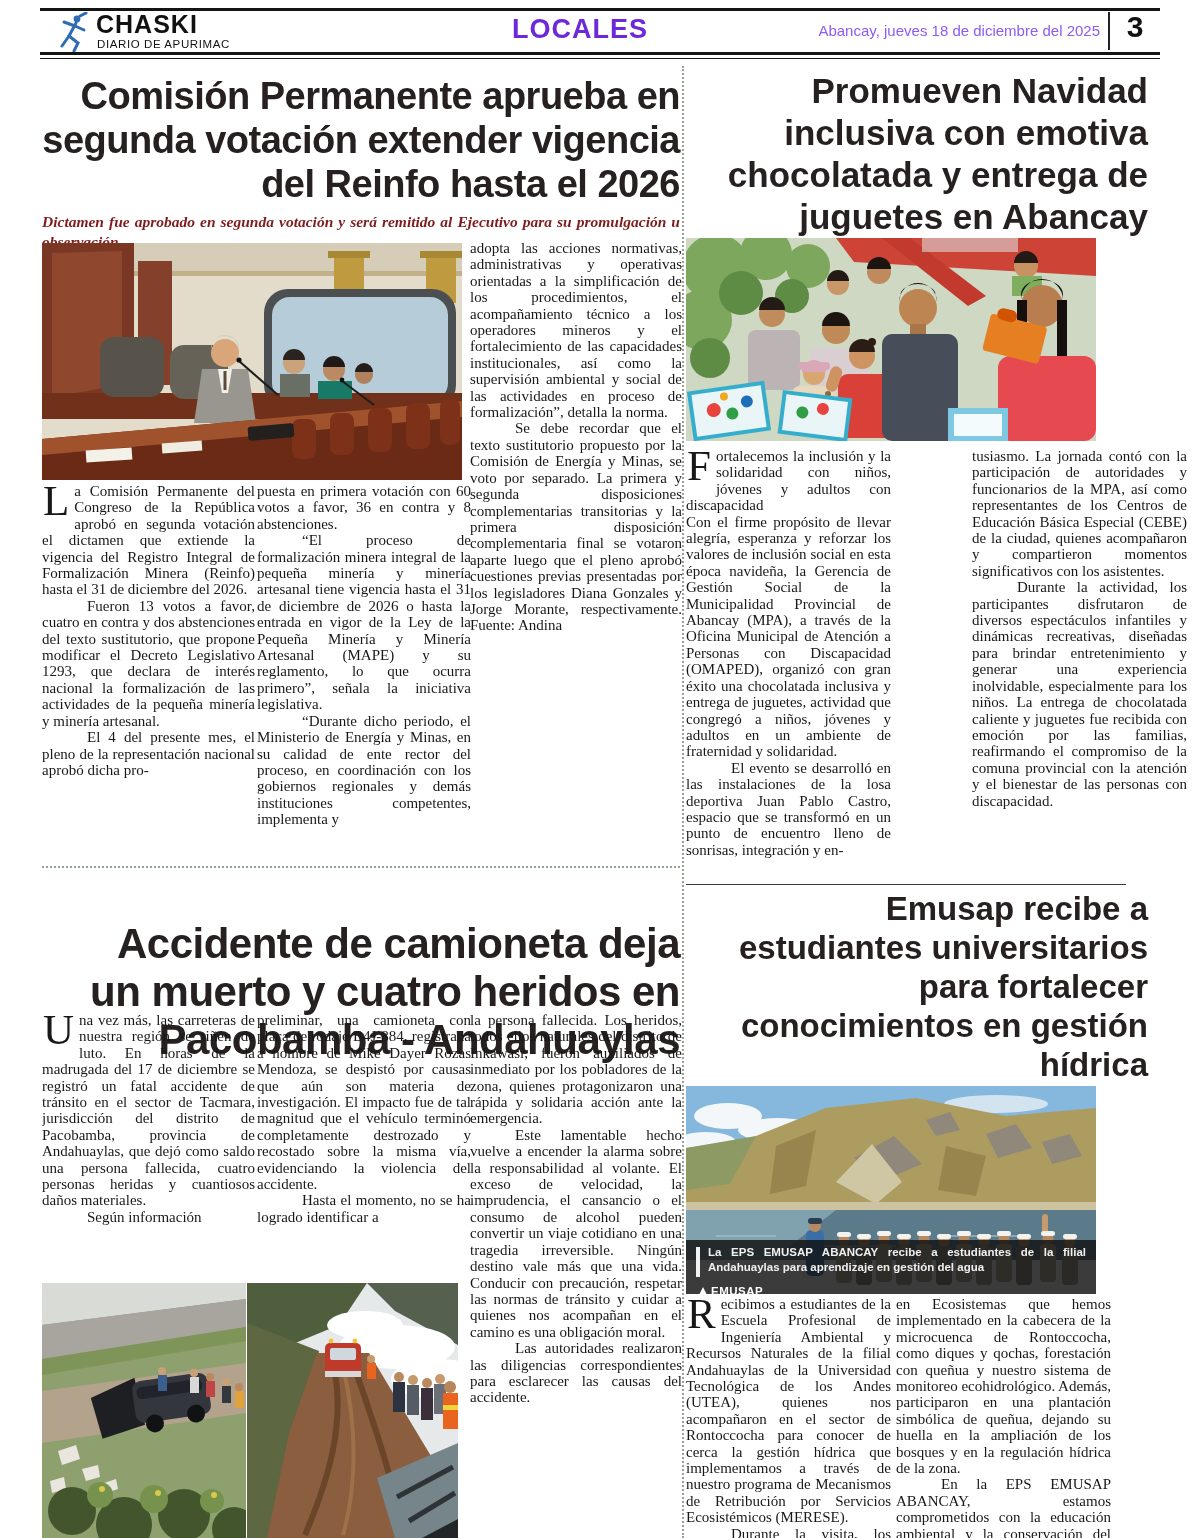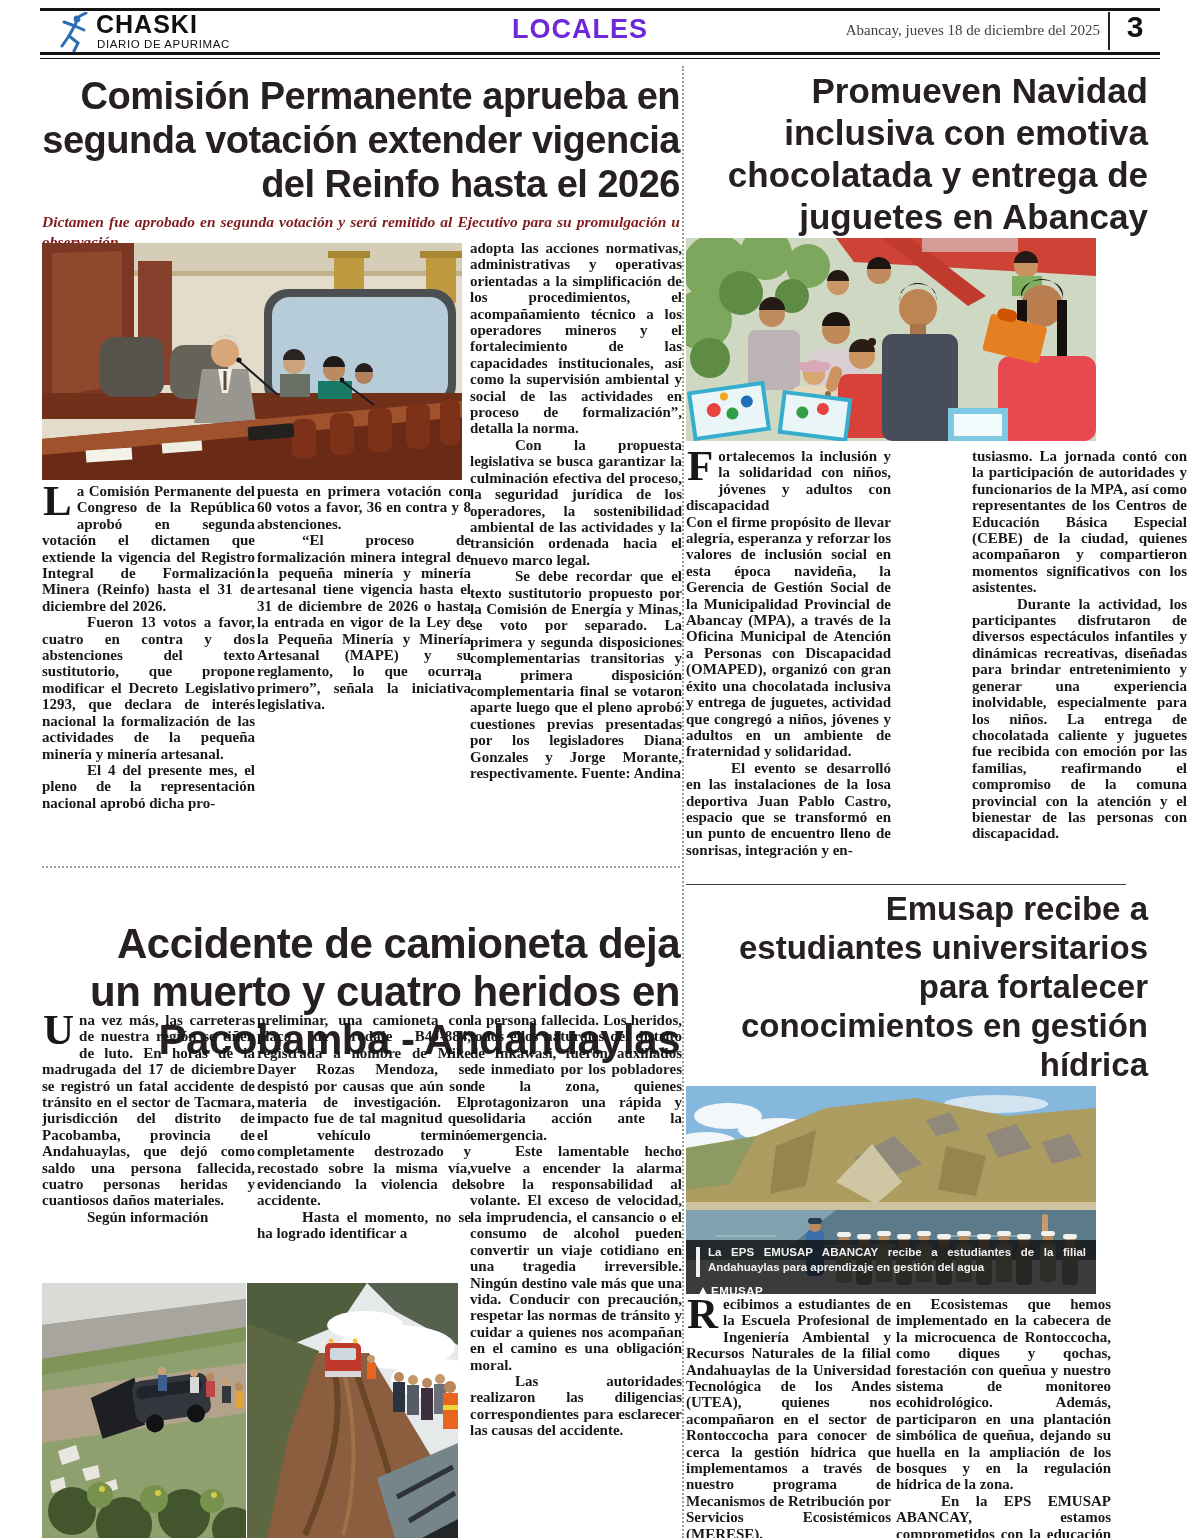--- a/index.html
+++ b/index.html
@@ -12,38 +12,38 @@
 
   
   .brand-icon{position:absolute;left:58px;top:12px;width:32px;height:40px;}
   .brand-title{position:absolute;left:96px;top:10px;font-family:"Liberation Sans",sans-serif;
                font-weight:bold;font-size:25px;letter-spacing:1px;color:#111;}
   .brand-sub{position:absolute;left:97px;top:38px;font-family:"Liberation Sans",sans-serif;
              font-size:11.5px;letter-spacing:.6px;color:#111;}
   .section-title{position:absolute;left:460px;top:14px;width:240px;text-align:center;
                  font-family:"Liberation Sans",sans-serif;font-weight:bold;font-size:27px;
                  letter-spacing:1px;color:#6d28d9;}
-  .edition-date{position:absolute;right:100px;top:22px;font-family:Liberation Serif, serif;
-                font-size:15px;color:#404040;}
+  .edition-date{position:absolute;right:100px;top:22px;font-family:Liberation Sans, sans-serif;
+                font-size:15px;color:#8b5cf6;}
   .pagenum-divider{position:absolute;left:1108px;top:12px;height:38px;border-left:2px solid #222;}
   .page-number{position:absolute;left:1110px;top:10px;width:50px;text-align:center;
                font-family:"Liberation Sans",sans-serif;font-weight:bold;font-size:30px;color:#111;}
 
   
   .headline{position:absolute;font-family:"Liberation Sans",sans-serif;font-weight:bold;
             text-align:right;white-space:pre-line;color:#262020;}
   .h-a1{left:42px;top:74px;width:638px;font-size:38px;line-height:1.16;letter-spacing:-0.5px;}
   .h-a2{left:686px;top:70px;width:462px;font-size:35px;line-height:1.2;}
   .h-a3{left:42px;top:920px;width:638px;font-size:42px;line-height:1.14;letter-spacing:-0.5px;}
   .h-a4{left:686px;top:890px;width:462px;font-size:33px;line-height:1.18;}
   .subhead{position:absolute;left:42px;top:212px;width:638px;font-weight:bold;font-style:italic;
            font-size:15.5px;line-height:1.28;text-align:justify;color:#7f1d1d;}
 
   .col{position:absolute;overflow:hidden;text-align:justify;font-size:15px;line-height:16.4px;color:#181818;}
-  .col .para{margin:0;font-weight:bold;}
+  .col .para{margin:0;}
   .col .para.indent{text-indent:3em;}
   .dropcap{float:left;font-size:43px;line-height:33px;padding:1px 5px 0 1px;}
 
   .a1c1{left:42px;top:483px;width:213px;height:382px;}
   .a1c2{left:257px;top:483px;width:214px;height:382px;}
   .a1c3{left:470px;top:240px;width:212px;height:625px;}
   .a2c1{left:686px;top:448px;width:205px;height:418px;}
   .a2c2{left:928px;top:448px;width:215px;height:418px;margin-left:44px;}
   .a3c1{left:42px;top:1012px;width:213px;height:266px;}
   .a3c2{left:257px;top:1012px;width:214px;height:266px;}
@@ -157,24 +157,24 @@
   </div>
 
   <div class="col a1c1">
       <p class="para"><span class="dropcap">L</span>a Comisión Permanente del Congreso de la República aprobó en segunda votación el dictamen que extiende la vigencia del Registro Integral de Formalización Minera (Reinfo) hasta el 31 de diciembre del 2026.</p>
       <p class="para indent">Fueron 13 votos a favor, cuatro en contra y dos abstenciones del texto sustitutorio, que propone modificar el Decreto Legislativo 1293, que declara de interés nacional la formalización de las actividades de la pequeña minería y minería artesanal.</p>
       <p class="para indent">El 4 del presente mes, el pleno de la representación nacional aprobó dicha pro-</p>
     </div>
   <div class="col a1c2">
       <p class="para">puesta en primera votación con 60 votos a favor, 36 en contra y 8 abstenciones.</p>
       <p class="para indent">“El proceso de formalización minera integral de la pequeña minería y minería artesanal tiene vigencia hasta el 31 de diciembre de 2026 o hasta la entrada en vigor de la Ley de la Pequeña Minería y Minería Artesanal (MAPE) y su reglamento, lo que ocurra primero”, señala la iniciativa legislativa.</p>
+      <p class="para indent">“Durante dicho periodo, el Ministerio de Energía y Minas, en su calidad de ente rector del proceso, en coordinación con los gobiernos regionales y demás instituciones competentes, implementa y</p>
     </div>
   <div class="col a1c3">
       <p class="para">adopta las acciones normativas, administrativas y operativas orientadas a la simplificación de los procedimientos, el acompañamiento técnico a los operadores mineros y el fortalecimiento de las capacidades institucionales, así como la supervisión ambiental y social de las actividades en proceso de formalización”, detalla la norma.</p>
-      <p class="para indent">Con la propuesta legislativa se busca garantizar la culminación efectiva del proceso, la seguridad jurídica de los operadores, la sostenibilidad ambiental de las actividades y la transición ordenada hacia el nuevo marco legal.</p>
       <p class="para indent">Se debe recordar que el texto sustitutorio propuesto por la Comisión de Energía y Minas, se voto por separado. La primera y segunda disposiciones complementarias transitorias y la primera disposición complementaria final se votaron aparte luego que el pleno aprobó cuestiones previas presentadas por los legisladores Diana Gonzales y Jorge Morante, respectivamente. Fuente: Andina</p>
     </div>
 
   <div class="headline h-a2">Promueven Navidad
 inclusiva con emotiva
 chocolatada y entrega de
 juguetes en Abancay</div>
 
   <div class="photo ph2">
     <svg viewBox="0 0 410 203" preserveAspectRatio="none">

